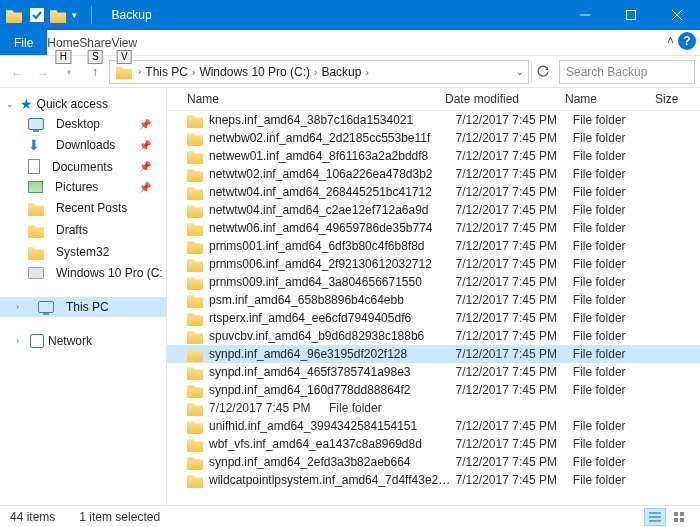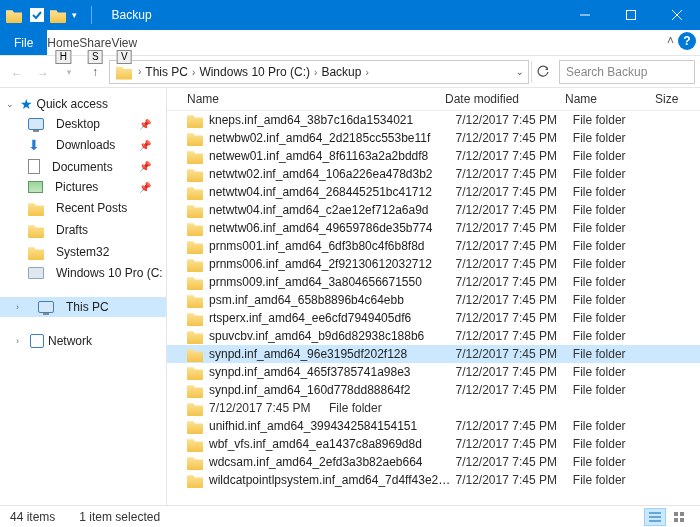--- a/index.html
+++ b/index.html
@@ -360,21 +360,21 @@
         </div>
         <div class="row">
           <span class="ico folder-ico"></span>
           <span class="c-name">wbf_vfs.inf_amd64_ea1437c8a8969d8d</span>
           <span class="c-date">7/12/2017 7:45 PM</span>
           <span class="c-type">File folder</span>
           <span class="c-size"></span>
         </div>
         <div class="row">
           <span class="ico folder-ico"></span>
-          <span class="c-name">wdcsam.inf_amd64_2efd3a3b82aeb664</span>
+          <span class="c-name">synpd.inf_amd64_2efd3a3b82aeb664</span>
           <span class="c-date">7/12/2017 7:45 PM</span>
           <span class="c-type">File folder</span>
           <span class="c-size"></span>
         </div>
         <div class="row">
           <span class="ico folder-ico"></span>
           <span class="c-name">wildcatpointlpsystem.inf_amd64_7d4ff43e23a2...</span>
           <span class="c-date">7/12/2017 7:45 PM</span>
           <span class="c-type">File folder</span>
           <span class="c-size"></span>

